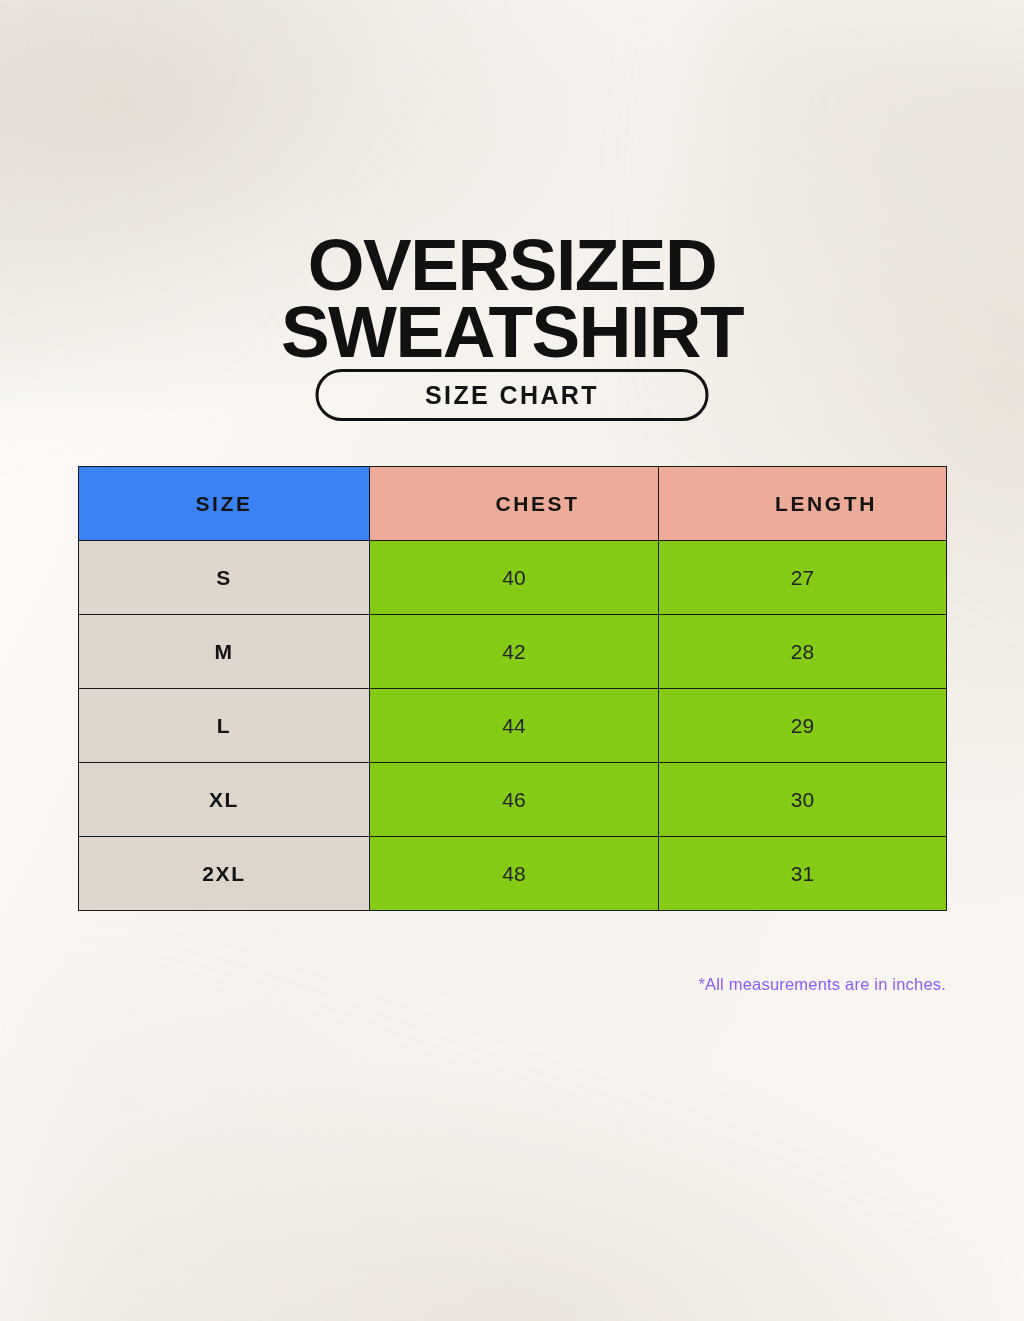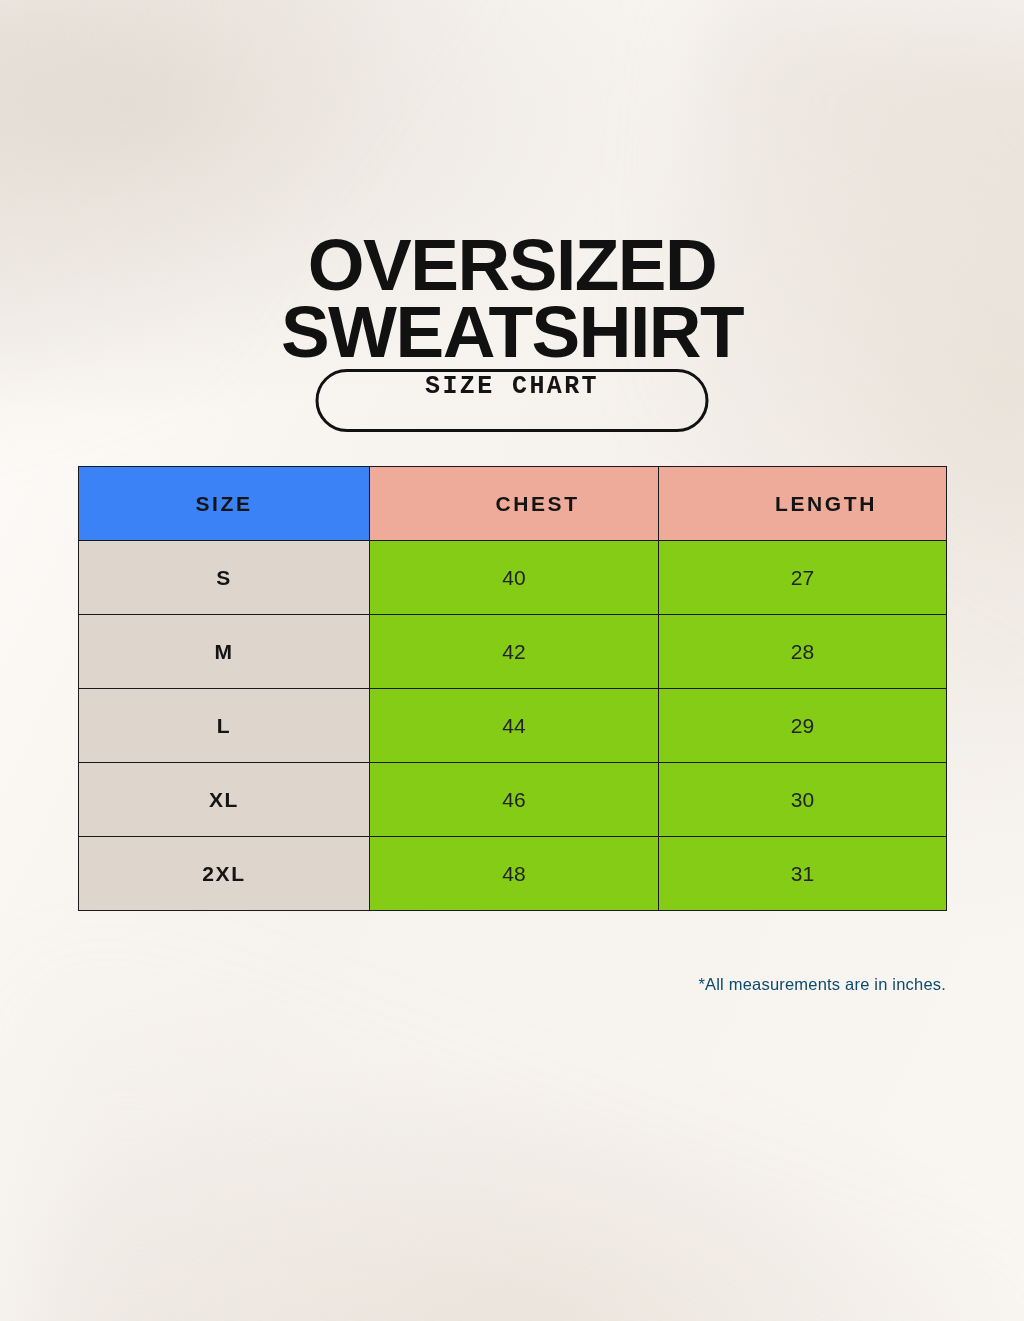--- a/index.html
+++ b/index.html
@@ -74,29 +74,28 @@
   .title .line {
     display: block;
   }
 
   .pill {
     position: absolute;
     left: 50%;
     transform: translateX(-50%);
     top: 369px;
     width: 393px;
-    height: 63px;
+    height: 52px;
     border: 3px solid #111111;
     border-radius: 34px;
     display: flex;
-    align-items: flex-start;
+    align-items: center;
     justify-content: center;
     box-sizing: border-box;
     background: transparent;
-    font-family: Liberation Mono, monospace;
   }
   .pill span {
     font-size: 25px;
     font-weight: 700;
     letter-spacing: 2.4px;
     color: #141414;
   }
 
   .table-wrap {
     position: absolute;
@@ -148,21 +147,21 @@
     font-weight: 400;
     color: #232323;
   }
 
   .footnote {
     position: absolute;
     right: 78px;
     top: 975px;
     font-size: 16.5px;
     letter-spacing: 0.2px;
-    color: #0c4a6e;
+    color: #8b5cf6;
     font-weight: 400;
   }
 </style>
 </head>
 <body>
 
 <div class="page">
   <div class="bg-wash"></div>
   <div class="bg-streak-a"></div>
   <div class="bg-streak-b"></div>

